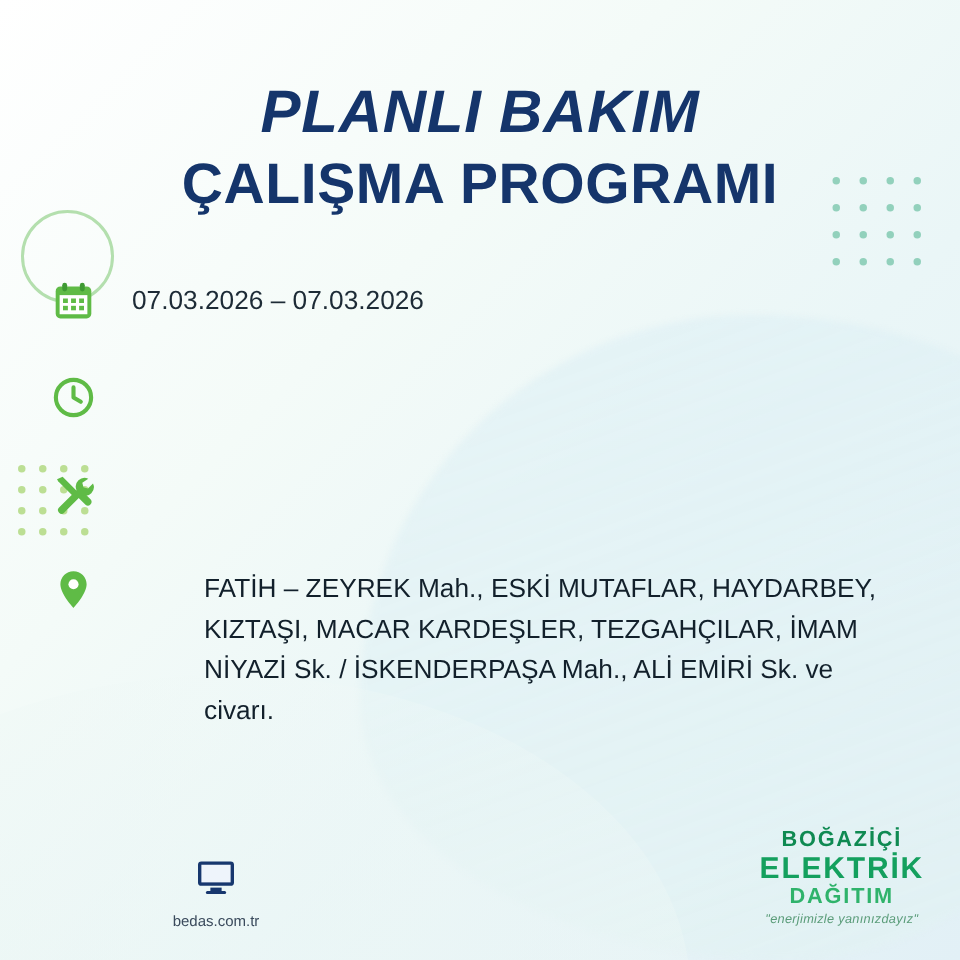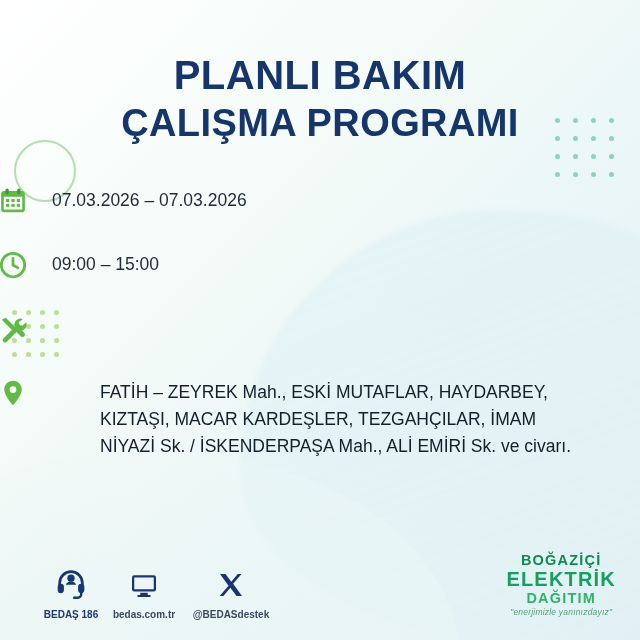--- a/index.html
+++ b/index.html
@@ -102,34 +102,35 @@
     position: relative;
     text-align: center;
     padding-top: 54px;
   }
   .title-main {
     font-size: 40px;
     font-weight: bold;
     letter-spacing: .5px;
     color: #15356b;
     line-height: 1.05;
+    font-style: italic;
   }
   .title-sub {
     font-size: 38px;
     font-weight: bold;
     letter-spacing: .4px;
     color: #15356b;
     margin-top: 6px;
   }
 
   
   .info {
     position: relative;
     margin: 42px 0 0 0;
-    padding: 0 46px 0 52px;
+    padding: 0 46px 0 88px;
   }
   .row {
     position: relative;
     min-height: 40px;
     margin-bottom: 24px;
   }
   .row .ico {
     position: absolute;
     left: -56px;
     top: -3px;
@@ -158,21 +159,21 @@
     position: absolute;
     text-align: center;
     color: #17376e;
   }
   .f-item .lbl {
     font-size: 10px;
     margin-top: 5px;
     color: #1b3b70;
     font-weight: bold;
   }
-  .f-item .lbl.light { font-weight: bold; color: #3a4a5c; }
+  .f-item .lbl.light { font-weight: normal; color: #3a4a5c; }
   .f-callcenter { left: 28px; bottom: 6px; width: 86px; }
   .f-web { left: 96px; bottom: 6px; width: 96px; }
   .f-x { left: 176px; bottom: 6px; width: 110px; }
 
   .brand {
     position: absolute;
     right: 24px;
     bottom: 8px;
     text-align: center;
     line-height: 1.12;
@@ -279,21 +280,20 @@
       <div class="txt">07.03.2026 – 07.03.2026</div>
     </div>
 
     <div class="row">
       <span class="ico">
         <svg width="30" height="30" viewBox="0 0 24 24">
           <circle cx="12" cy="12" r="9.4" fill="none" stroke="#5fbb46" stroke-width="2.2"></circle>
           <path d="M12 6.6 V12 L15.9 14.3" fill="none" stroke="#5fbb46" stroke-width="2.2" stroke-linecap="round" stroke-linejoin="round"></path>
         </svg>
       </span>
-      <div class="txt">09:00 – 15:00</div>
     </div>
 
     <div class="row">
       <span class="ico">
         <svg width="30" height="30" viewBox="0 0 24 24">
           <path d="M3.2 4.4 L6.2 3.0 L14.6 11.4 L12.2 13.8 L3.8 5.4 Z" fill="#5fbb46"></path>
           <path d="M13.4 13.0 L16.2 10.2 L21.2 15.2 a2 2 0 0 1 -2.8 2.8 Z" fill="#5fbb46"></path>
           <path d="M20.6 3.4 l-3.4 3.4 -2.1 -.5 -.5 -2.1 3.4 -3.4" fill="none" stroke="#5fbb46" stroke-width="0"></path>
           <path d="M19.9 4.1 a4.7 4.7 0 0 0 -6.3 6.1 L4.3 19.5 a1.9 1.9 0 0 0 2.7 2.7 l9.3 -9.3 a4.7 4.7 0 0 0 6.1 -6.3 l-2.7 2.7 -2.4 -.6 -.6 -2.4 Z" fill="#5fbb46"></path>
         </svg>
@@ -307,54 +307,33 @@
           <circle cx="12" cy="9.2" r="2.7" fill="#ffffff"></circle>
         </svg>
       </span>
       <div class="txt">FATİH – ZEYREK Mah., ESKİ MUTAFLAR, HAYDARBEY, KIZTAŞI, MACAR KARDEŞLER, TEZGAHÇILAR, İMAM NİYAZİ Sk. / İSKENDERPAŞA Mah., ALİ EMİRİ Sk. ve civarı.</div>
     </div>
 
   </div>
 
   <div class="footer">
 
-    <div class="f-item f-callcenter">
-      <span>
-        <svg width="34" height="34" viewBox="0 0 24 24">
-          <path d="M4 13.5v-1.5a8 8 0 0 1 16 0v1.5" fill="none" stroke="#17376e" stroke-width="1.9" stroke-linecap="round"></path>
-          <rect x="2.6" y="12.6" width="4.4" height="6.6" rx="2.2" fill="#17376e"></rect>
-          <rect x="17" y="12.6" width="4.4" height="6.6" rx="2.2" fill="#17376e"></rect>
-          <path d="M19.2 19.2v.8a2.4 2.4 0 0 1 -2.4 2.4h-2.6" fill="none" stroke="#17376e" stroke-width="1.7" stroke-linecap="round"></path>
-          <circle cx="12" cy="8.6" r="2.6" fill="#17376e"></circle>
-          <path d="M8.3 13.2a4.1 4.1 0 0 1 7.4 0z" fill="#17376e"></path>
-        </svg>
-      </span>
-      <div class="lbl">BEDAŞ 186</div>
-    </div>
 
     <div class="f-item f-web">
       <span>
         <svg width="34" height="30" viewBox="0 0 24 24">
           <rect x="2.4" y="4.2" width="19.2" height="13" rx="1.8" fill="#17376e"></rect>
           <rect x="4.2" y="6" width="15.6" height="9.4" fill="#eef4fb"></rect>
           <rect x="9" y="18.2" width="6" height="1.8" fill="#17376e"></rect>
           <rect x="6.6" y="20" width="10.8" height="1.6" rx=".8" fill="#17376e"></rect>
         </svg>
       </span>
       <div class="lbl light">bedas.com.tr</div>
     </div>
 
-    <div class="f-item f-x">
-      <span>
-        <svg width="30" height="30" viewBox="0 0 24 24">
-          <path d="M3.2 3.2h4.4l4.6 6.1 5.2-6.1h3l-6.7 7.8 7.1 9.8h-4.4l-4.9-6.6-5.6 6.6h-3l7.1-8.3z" fill="#17376e"></path>
-        </svg>
-      </span>
-      <div class="lbl light">@BEDASdestek</div>
-    </div>
 
     <div class="brand">
       <div class="b1">BOĞAZİÇİ</div>
       <div class="b2">ELEKTRİK</div>
       <div class="b3">DAĞITIM</div>
       <div class="slogan">"enerjimizle yanınızdayız"</div>
     </div>
 
   </div>
 

